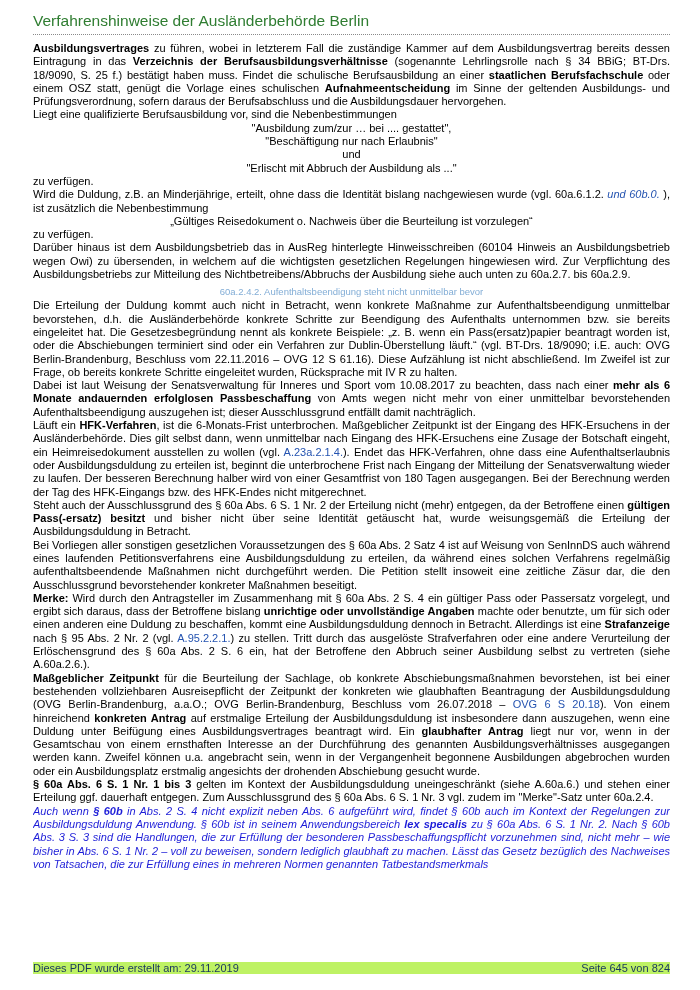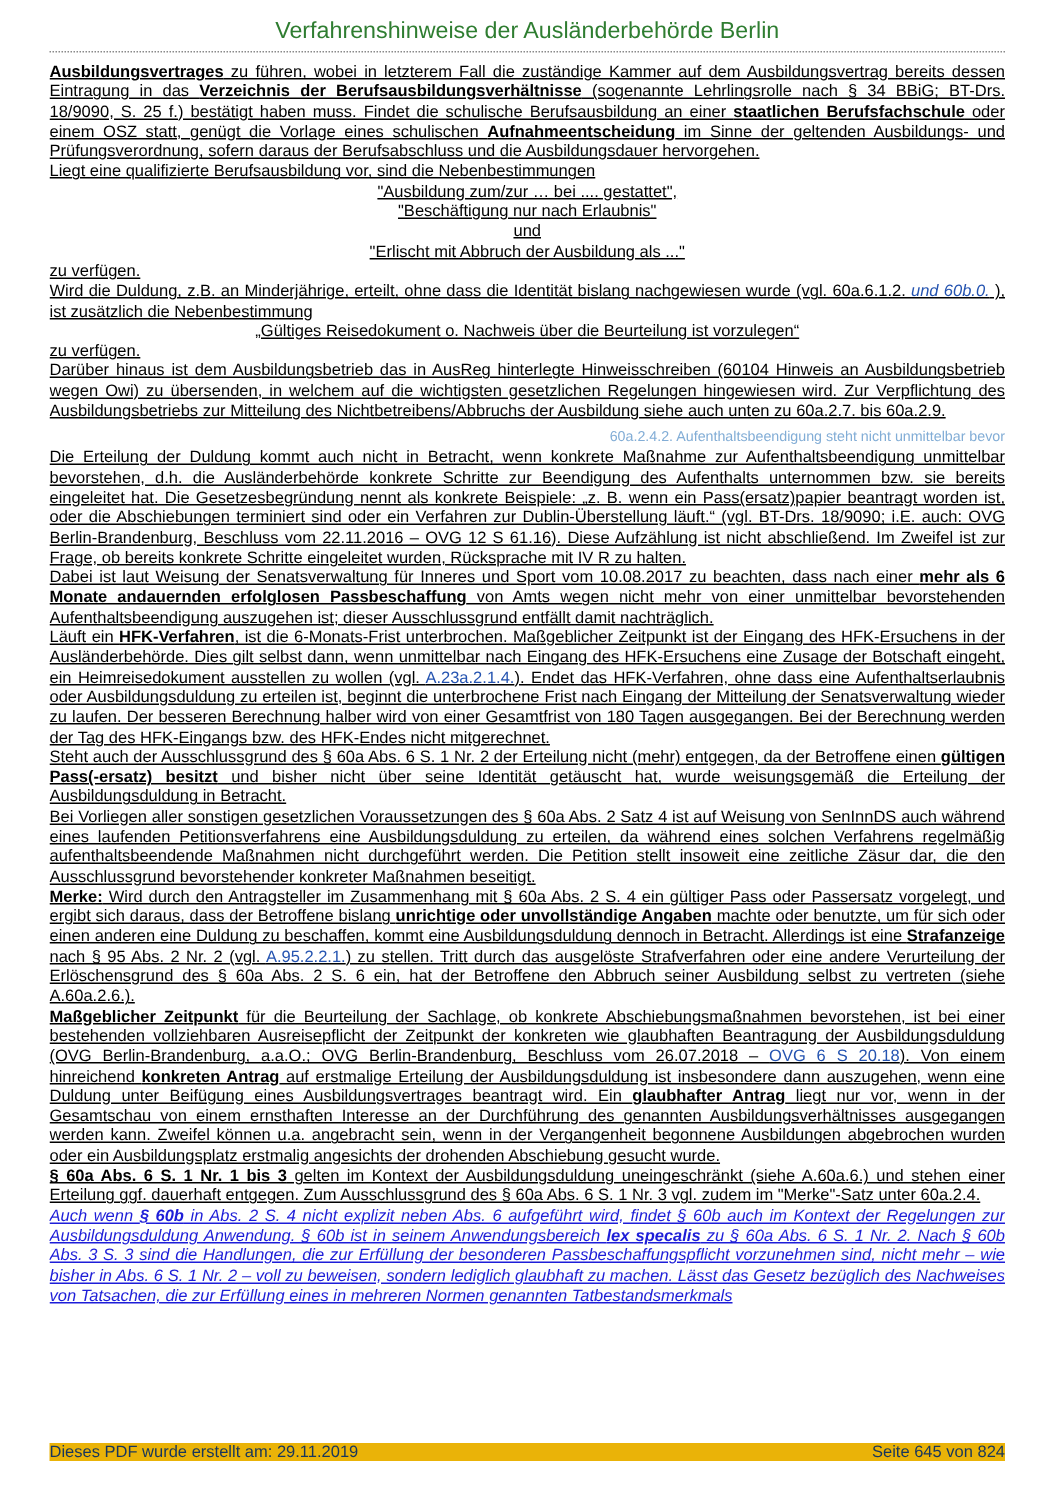--- a/index.html
+++ b/index.html
@@ -11,52 +11,51 @@
     color: #000;
     position: relative;
     overflow: hidden;
   }
   .page { position: absolute; inset: 0; padding: 10px 30px 0 33px; }
   .doc-title {
     font-size: 15.5px;
     font-weight: 400;
     color: var(--title-green, #2f7d31);
     margin: 2px 0 4px 0;
-    text-align: center;
   }
   .title-rule { border-bottom: 1px dotted var(--rule-gray, #8a8a8a); height: 1px; margin-bottom: 7px; }
   .content {
     font-size: 11px;
     line-height: 13.3px;
     text-align: justify;
     max-height: 908px;
     overflow: hidden;
   }
-  .para { margin: 0; text-decoration: underline; }
+  .para { margin: 0; }
   .para.center { text-align: center; }
   .seg-bold { font-weight: 700; }
   .seg-link { color: var(--link-blue, #2453b0); cursor: pointer; }
   .seg-link-italic { color: var(--link-blue, #2453b0); font-style: italic; cursor: pointer; margin-top: 40px; }
   .para.blue-italic { color: var(--blue-italic, #1d1dd8); font-style: italic; }
   .section-heading {
     color: var(--heading-blue, #82add6);
     font-size: 9.5px;
     line-height: 12px;
     margin-top: 5px;
     margin-bottom: 1px;
-    text-align: right;
+    text-align: center;
   }
   .footer {
     position: absolute;
     left: 33px; right: 30px; bottom: 16px;
     display: flex;
     justify-content: space-between;
     font-size: 11px;
     color: var(--footer-navy, #17365d);
-    background: #eab308;
+    background: #bef264;
   }
 </style>
 </head>
 <body>
 
 <div class="page">
   <div class="doc-title">Verfahrenshinweise der Ausländerbehörde Berlin</div>
   <div class="title-rule"></div>
   <div class="content">
       <div class="para"><span class="seg-bold">Ausbildungsvertrages</span><span class="seg-normal"> zu führen, wobei in letzterem Fall die zuständige Kammer auf dem Ausbildungsvertrag bereits dessen Eintragung in das </span><span class="seg-bold">Verzeichnis der Berufsausbildungsverhältnisse</span><span class="seg-normal"> (sogenannte Lehrlingsrolle nach § 34 BBiG; BT-Drs. 18/9090, S. 25 f.) bestätigt haben muss. Findet die schulische Berufsausbildung an einer </span><span class="seg-bold">staatlichen Berufsfachschule</span><span class="seg-normal"> oder einem OSZ statt, genügt die Vorlage eines schulischen </span><span class="seg-bold">Aufnahmeentscheidung</span><span class="seg-normal"> im Sinne der geltenden Ausbildungs- und Prüfungsverordnung, sofern daraus der Berufsabschluss und die Ausbildungsdauer hervorgehen.</span></div>

